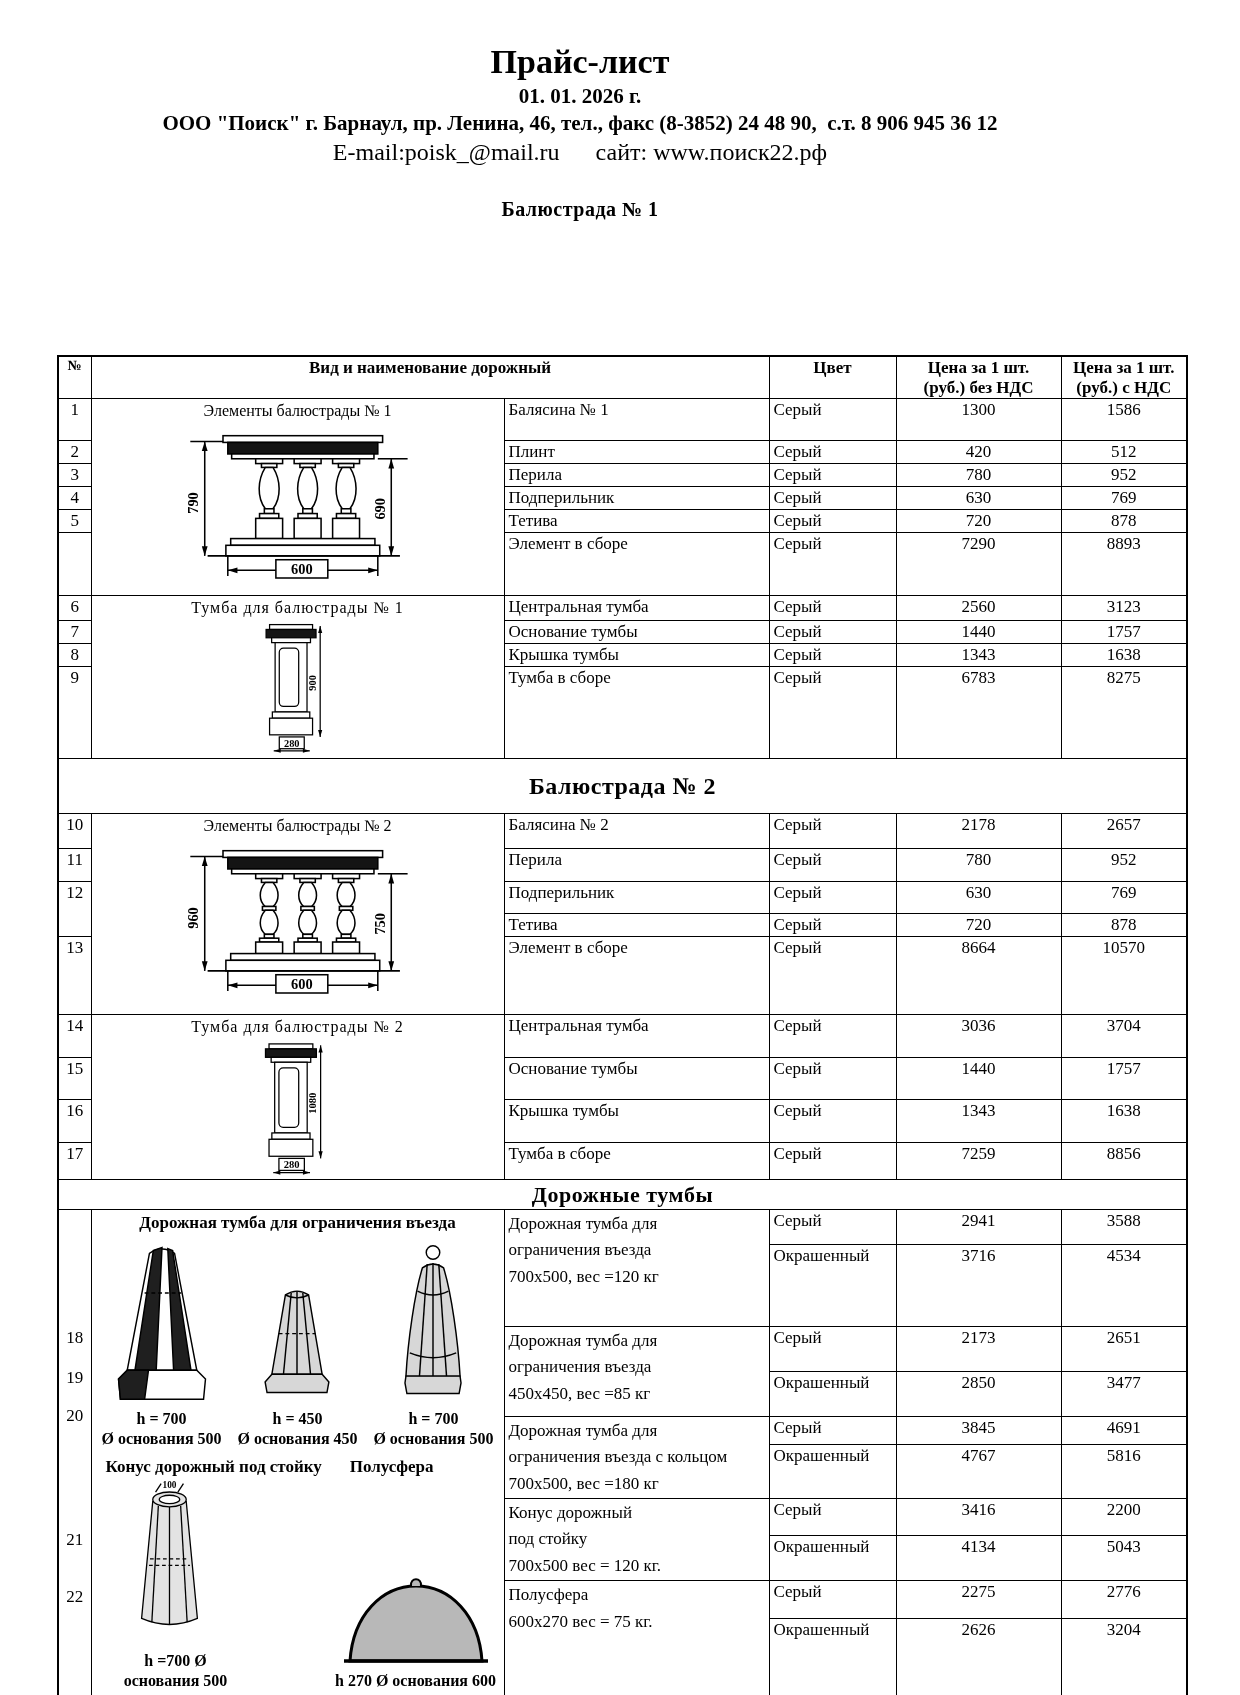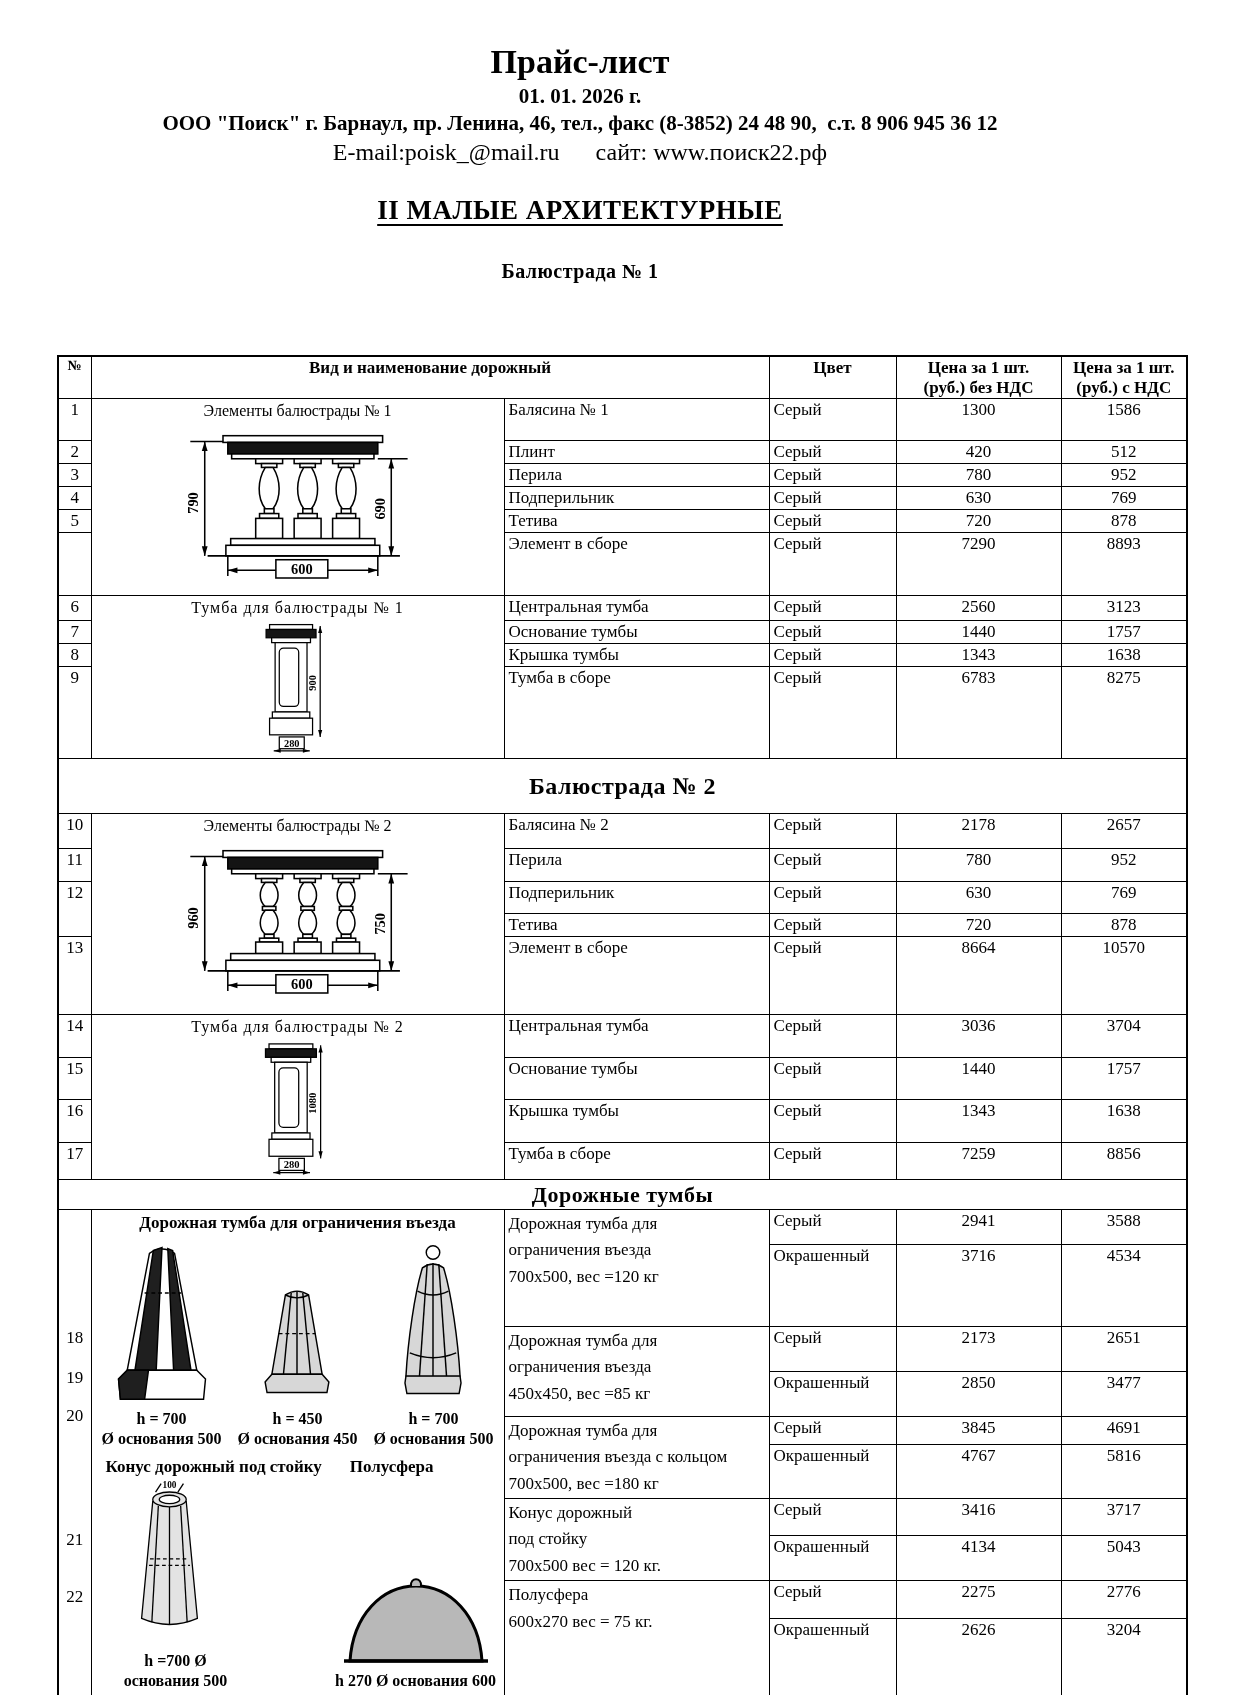--- a/index.html
+++ b/index.html
@@ -48,21 +48,20 @@
 </style>
 </head>
 <body>
 
 <div class="doc-header">
   <div class="t-main">Прайс-лист</div>
   <div class="t-date">01. 01. 2026 г.</div>
   <div class="t-company">ООО "Поиск" г. Барнаул, пр. Ленина, 46, тел., факс (8-3852) 24 48 90,  с.т. 8 906 945 36 12</div>
   <div class="t-contacts">E-mail:poisk_@mail.ru      сайт: www.поиск22.рф</div>
   <div class="t-heading">
-    <div>II МАЛЫЕ АРХИТЕКТУРНЫЕ</div>
   </div>
   <div class="t-subtitle">Балюстрада № 1</div>
 </div>
 
 <table class="pl">
   <colgroup>
     <col style="width:33px">
       <col style="width:413px">
       <col style="width:265px">
     <col style="width:127px">
@@ -526,21 +525,21 @@
     <td class="ccol">Окрашенный</td>
     <td class="cp">4767</td>
     <td class="cp">5816</td>
   </tr>
   <tr style="height:33px">
     <td class="gdesc" rowspan="2"><span class="pre">Конус дорожный
 под стойку
 700х500    вес = 120 кг.</span></td>
     <td class="ccol">Серый</td>
     <td class="cp">3416</td>
-    <td class="cp">3717</td>
+    <td class="cp">2200</td>
   </tr>
   <tr style="height:40px">
     <td class="ccol">Окрашенный</td>
     <td class="cp">4134</td>
     <td class="cp">5043</td>
   </tr>
   <tr style="height:38px">
     <td class="gdesc" rowspan="2"><span class="pre">Полусфера
 600х270   вес = 75 кг.</span></td>
     <td class="ccol">Серый</td>

